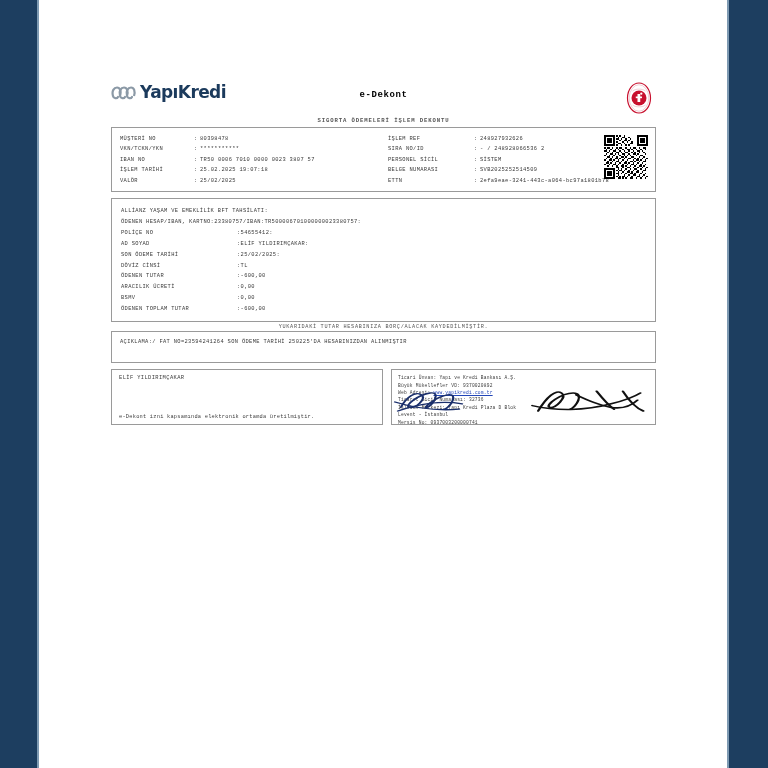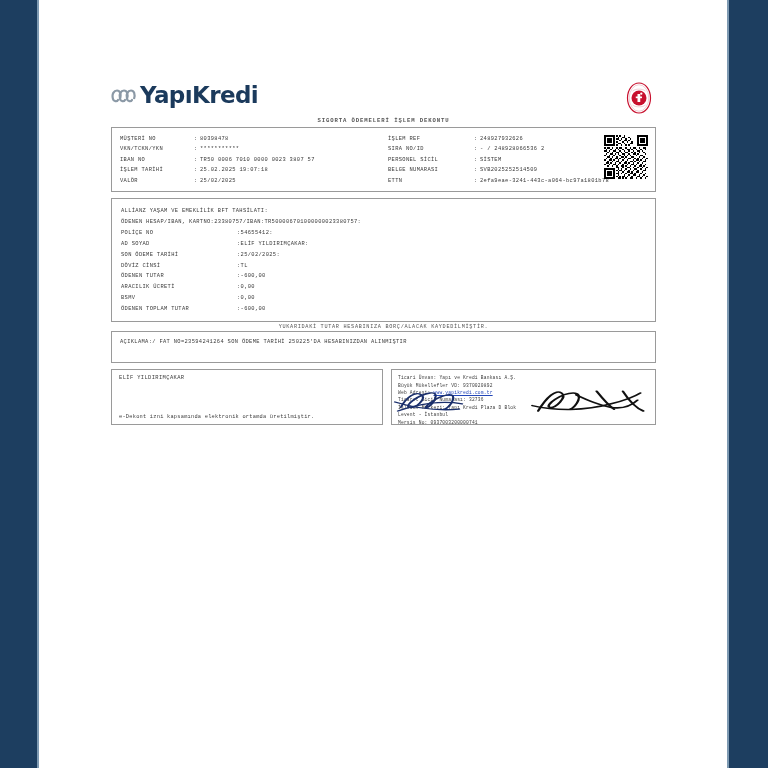--- a/index.html
+++ b/index.html
@@ -56,21 +56,21 @@
     left: 0;
     top: 2px;
     display: flex;
     align-items: center;
     gap: 3px;
   }
   .logo-mark { display: block; }
   .logo-text {
     font-family: "DejaVu Sans", sans-serif;
     font-weight: bold;
-    font-size: 23px;
+    font-size: 17px;
     letter-spacing: -0.6px;
     color: #1b3a5c;
     line-height: 1;
   }
   .doc-title {
     position: absolute;
     left: 0; right: 0;
     top: 8px;
     text-align: center;
     font-family: "Liberation Mono", monospace;
@@ -250,20 +250,21 @@
             </g>
             <g fill="none" stroke="#8b99a6" stroke-width="4.4" stroke-linecap="round">
               <path d="M4 22 C5 27 12 28 14 24"></path>
               <path d="M18 22 C19 27 26 28 28 24"></path>
               <path d="M32 22 C33 27 40 28 42 24"></path>
             </g>
           </svg>
           <span class="logo-text">YapıKredi</span>
         </div>
 
+        <div class="doc-title">e-Dekont</div>
 
         <div class="seal">
           <svg width="34" height="34" viewBox="0 0 68 68">
             <ellipse cx="34" cy="34" rx="23" ry="30" fill="none" stroke="#c8102e" stroke-width="2.4"></ellipse>
             <ellipse cx="34" cy="34" rx="19.5" ry="26.5" fill="none" stroke="#e3a0ac" stroke-width="1"></ellipse>
             <circle cx="34" cy="34" r="15" fill="#c8102e"></circle>
             <path d="M31 26 h5.5 v16 h-5.5 z" fill="#ffffff"></path>
             <path d="M27.5 31 h12.5 v3.4 h-12.5 z" fill="#ffffff"></path>
             <circle cx="38.6" cy="25.4" r="2.3" fill="#ffffff"></circle>
             <path d="M21 20 C27 15 41 15 47 20" fill="none" stroke="#e3a0ac" stroke-width="1"></path>

